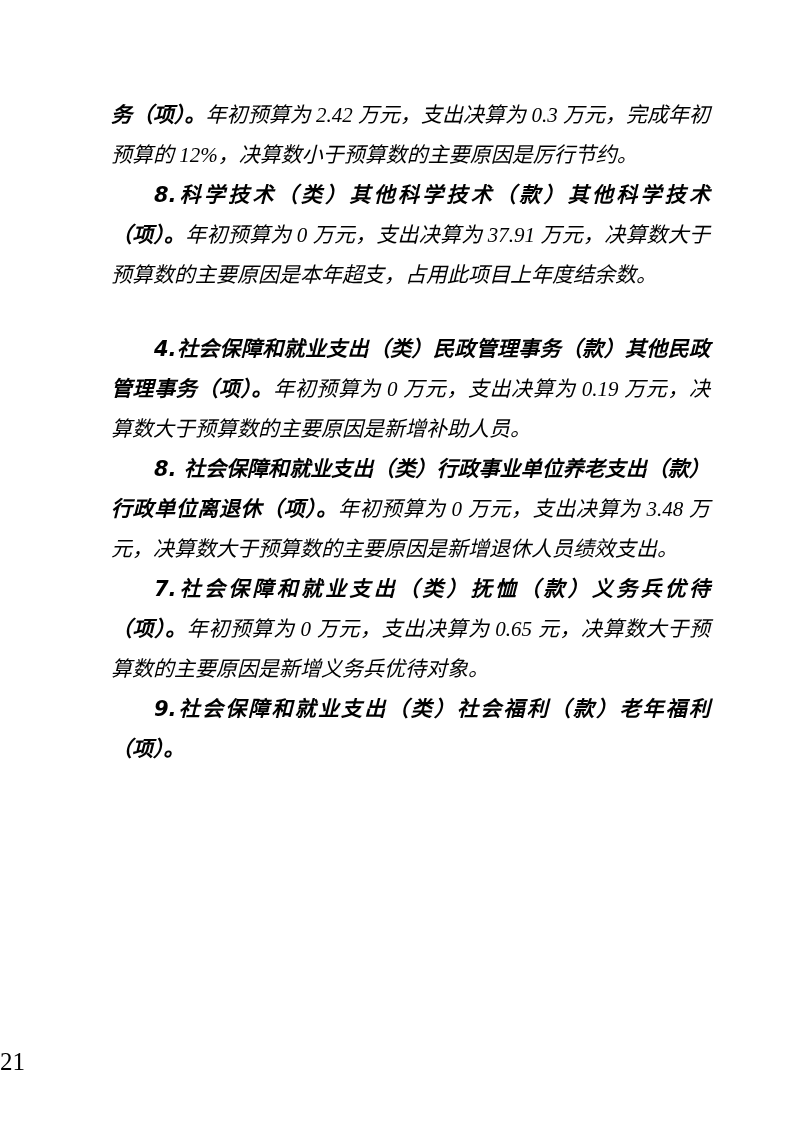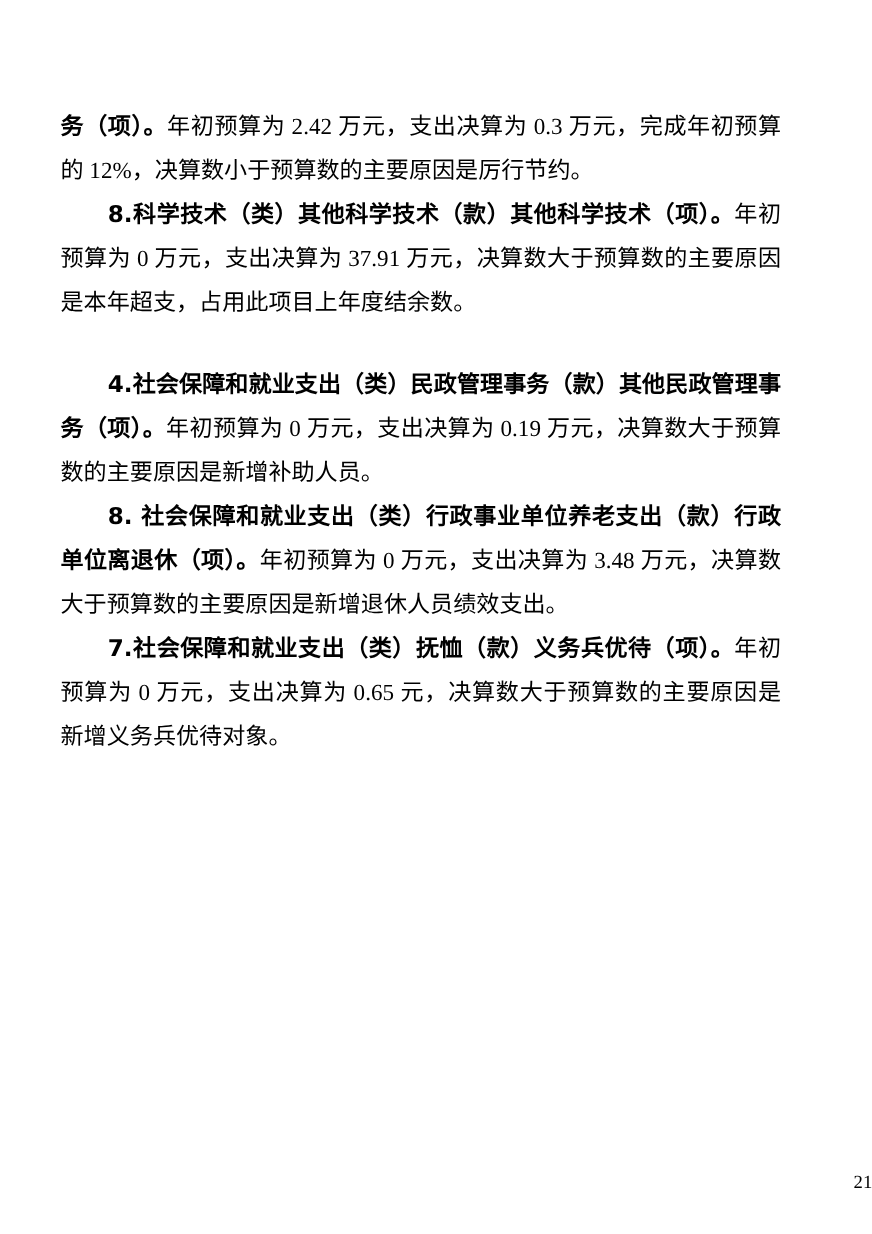--- a/index.html
+++ b/index.html
@@ -15,22 +15,23 @@
     background: #ffffff;
     box-sizing: border-box;
     padding-top: 95px;
     color: #000000;
     font-family: "Liberation Serif", "DejaVu Serif", serif;
     font-size: 21px;
     line-height: 40px;
     overflow: hidden;
   }
   .content {
-    padding-left: 55px;
+    padding-left: 111px;
     padding-right: 83px;
+    font-style: italic;
   }
   .para {
     margin: 0;
     text-align: justify;
     text-align-last: left;
     word-break: break-all;
   }
   .para.indent {
     text-indent: 43px;
   }
@@ -41,32 +42,33 @@
     font-weight: 700;
     font-family: "DejaVu Sans", "Liberation Sans", sans-serif;
   }
   .body-run {
     font-weight: 400;
   }
   .page-number {
     position: absolute;
     left: 0;
     right: 0;
-    bottom: 35px;
-    text-align: right;
-    font-size: 17px;
+    bottom: 48px;
+    text-align: left;
+    font-size: 25px;
     line-height: 24px;
     font-family: "Liberation Serif", "DejaVu Serif", serif;
   }
 </style>
 </head>
 <body>
 
 <div class="page">
   <div class="content">
       <p class="para"><span class="lead">务（项）。</span><span class="body-run">年初预算为 2.42 万元，支出决算为 0.3 万元，完成年初预算的 12%，决算数小于预算数的主要原因是厉行节约。</span></p>
       <p class="para indent"><span class="lead">8.科学技术（类）其他科学技术（款）其他科学技术（项）。</span><span class="body-run">年初预算为 0 万元，支出决算为 37.91 万元，决算数大于预算数的主要原因是本年超支，占用此项目上年度结余数。</span></p>
       <p class="para indent gap"><span class="lead">4.社会保障和就业支出（类）民政管理事务（款）其他民政管理事务（项）。</span><span class="body-run">年初预算为 0 万元，支出决算为 0.19 万元，决算数大于预算数的主要原因是新增补助人员。</span></p>
       <p class="para indent"><span class="lead">8. 社会保障和就业支出（类）行政事业单位养老支出（款）行政单位离退休（项）。</span><span class="body-run">年初预算为 0 万元，支出决算为 3.48 万元，决算数大于预算数的主要原因是新增退休人员绩效支出。</span></p>
       <p class="para indent"><span class="lead">7.社会保障和就业支出（类）抚恤（款）义务兵优待（项）。</span><span class="body-run">年初预算为 0 万元，支出决算为 0.65 元，决算数大于预算数的主要原因是新增义务兵优待对象。</span></p>
+      <p class="para indent"><span class="lead">9.社会保障和就业支出（类）社会福利（款）老年福利（项）。</span></p>
     </div>
   <div class="page-number">21</div>
 </div>
 
 </body></html>

